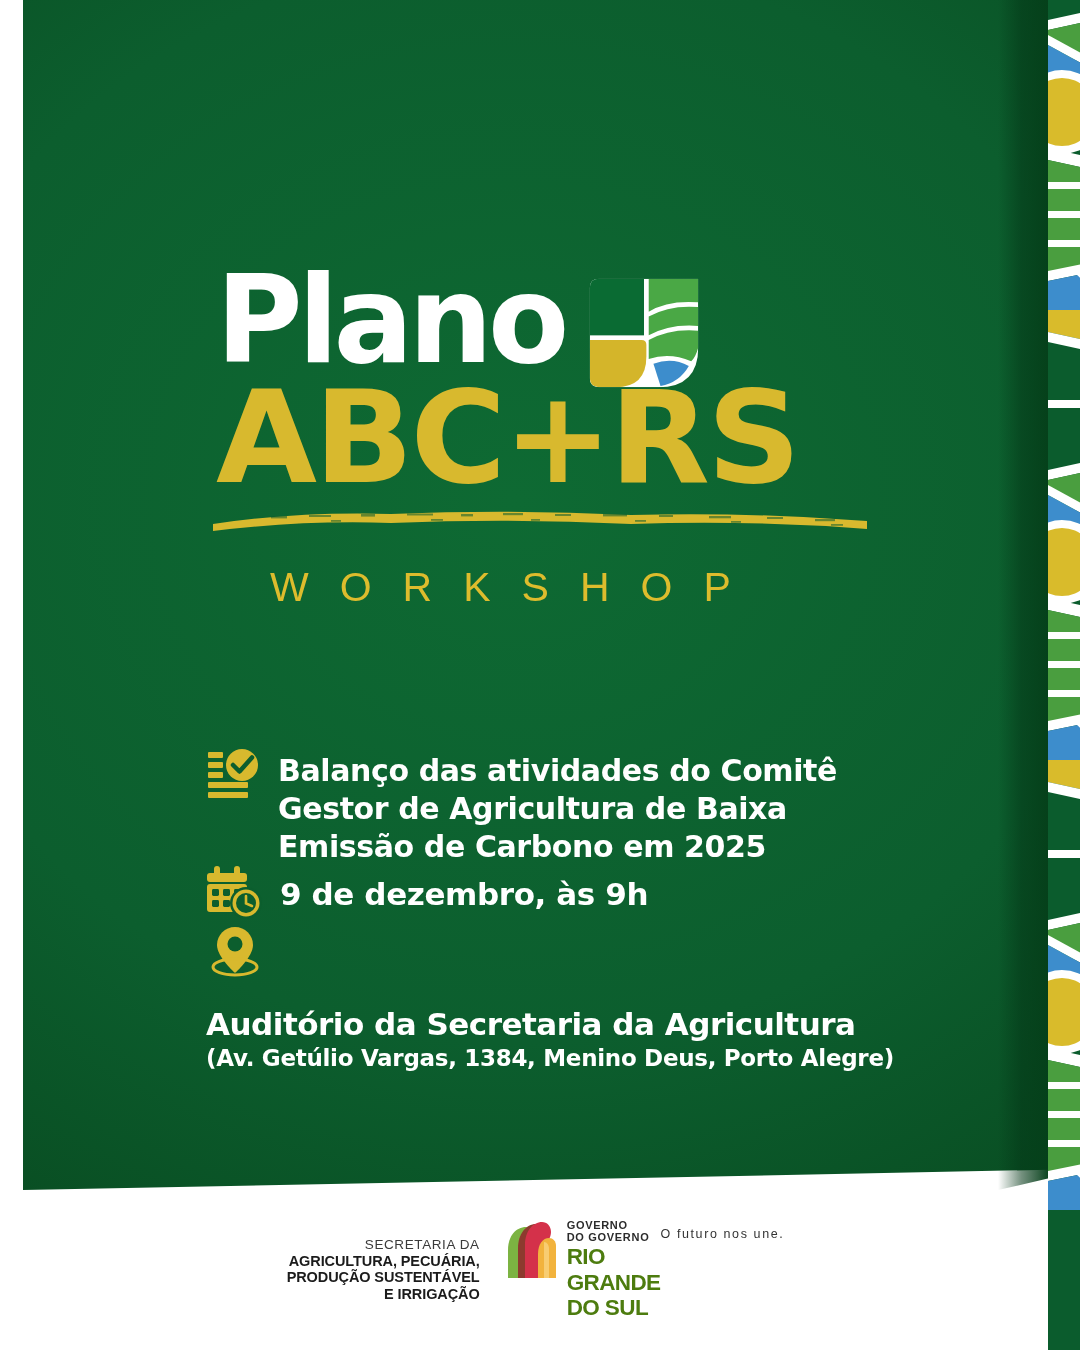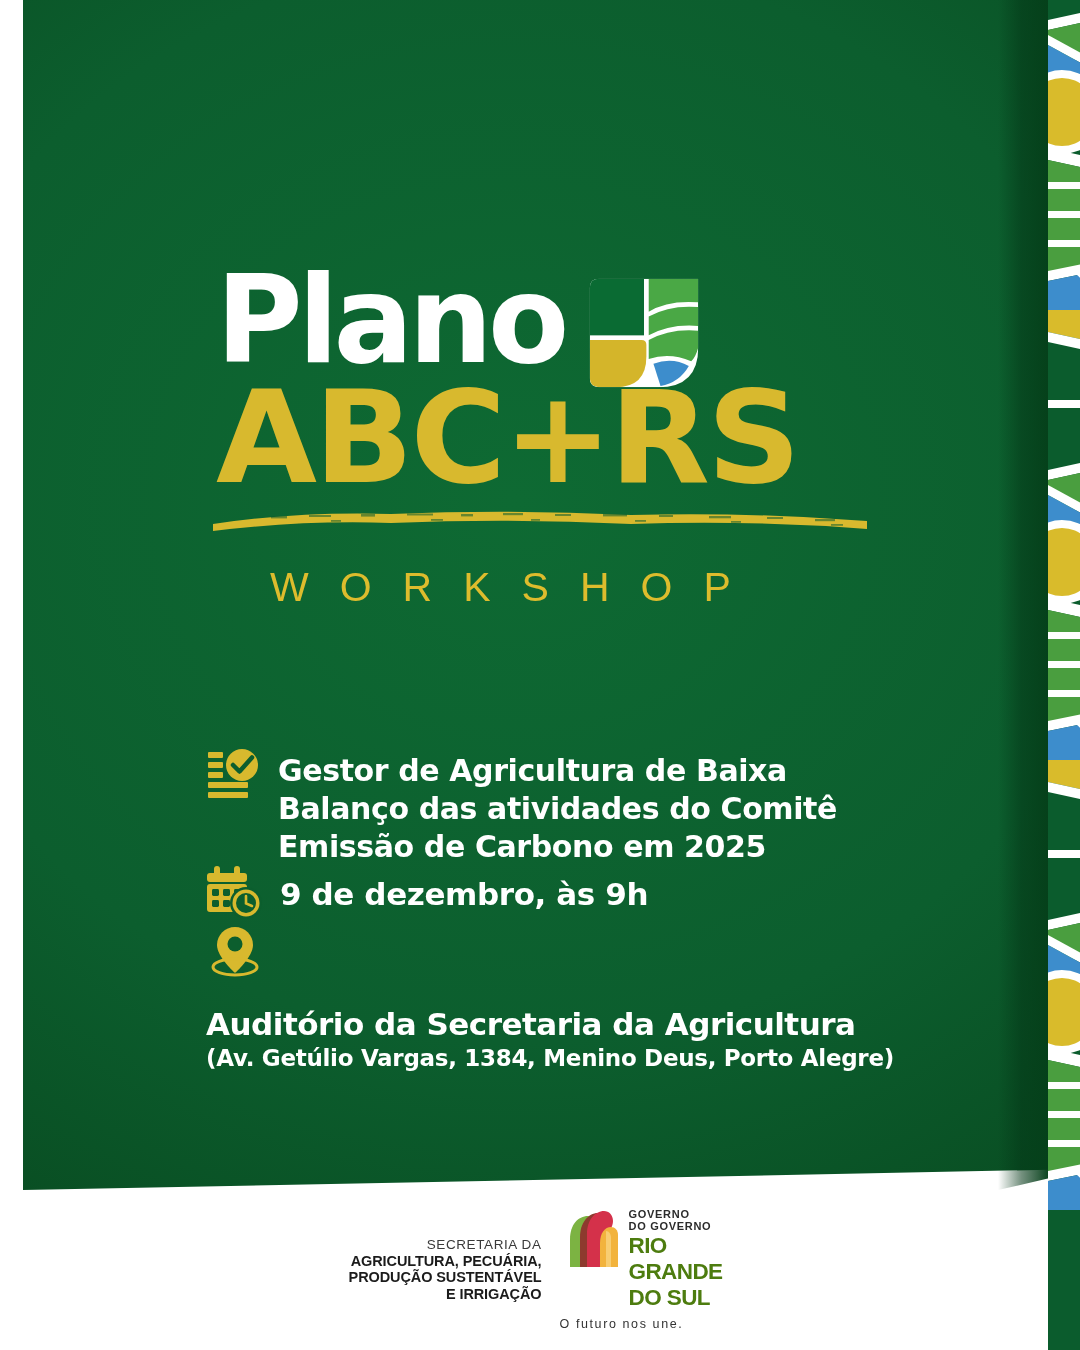--- a/index.html
+++ b/index.html
@@ -103,21 +103,21 @@
   .sec-l2,.sec-l3,.sec-l4{ font-size:14.5px; font-weight:700; letter-spacing:-.1px; }
   .gov-logo{ display:flex; align-items:flex-start; gap:7px; }
   .gov-text{ line-height:1; }
   .gov-g1{ font-size:11px; font-weight:700; letter-spacing:.7px; color:#2b2b2b; }
   .gov-g2{ font-size:11px; font-weight:700; letter-spacing:.7px; color:#2b2b2b; margin-top:1px; }
   .gov-big{ font-size:22.5px; font-weight:700; letter-spacing:-.6px; color:#4d7c0f; margin-top:3px; line-height:1.02; }
   .gov-slogan{
     font-size:12.5px; letter-spacing:1.6px; color:#333; margin-top:7px;
     font-family:"Liberation Sans", sans-serif; text-align:left;
   }
-  .gov-col{ display:flex; flex-direction:column; }
+  .gov-col{ display:flex; flex-direction:row; }
 </style>
 </head>
 <body>
 
 <div id="stage">
 
   <div class="green-panel"></div>
   <div class="edge-band"></div>
 
   <div class="pattern-strip">
@@ -260,22 +260,22 @@
       <svg class="ico" width="56" height="62" viewBox="0 0 56 62">
         <rect x="2" y="4" width="15" height="6" rx="1" fill="#d8b92e"></rect>
         <rect x="2" y="14" width="15" height="6" rx="1" fill="#d8b92e"></rect>
         <rect x="2" y="24" width="15" height="6" rx="1" fill="#d8b92e"></rect>
         <rect x="2" y="34" width="40" height="6" rx="1" fill="#d8b92e"></rect>
         <rect x="2" y="44" width="40" height="6" rx="1" fill="#d8b92e"></rect>
         <circle cx="36" cy="17" r="16" fill="#d8b92e"></circle>
         <path d="M27 17 L33.5 23.5 L46 9.5" stroke="#0c5e2e" stroke-width="4.5" fill="none" stroke-linecap="round" stroke-linejoin="round"></path>
       </svg>
       <div class="itxt">
+        <div>Balanço das atividades do Comitê</div>
         <div>Gestor de Agricultura de Baixa</div>
-        <div>Balanço das atividades do Comitê</div>
         <div>Emissão de Carbono em 2025</div>
       </div>
     </div>
 
     <div class="info-row row-date">
       <svg class="ico" width="58" height="56" viewBox="0 0 58 56">
         <path d="M8 4 a3 3 0 0 1 6 0 v7 a3 3 0 0 1 -6 0 Z" fill="#d8b92e"></path>
         <path d="M28 4 a3 3 0 0 1 6 0 v7 a3 3 0 0 1 -6 0 Z" fill="#d8b92e"></path>
         <rect x="1" y="8" width="40" height="9" rx="3" fill="#d8b92e"></rect>
         <rect x="1" y="19" width="40" height="28" rx="3" fill="#d8b92e"></rect>

